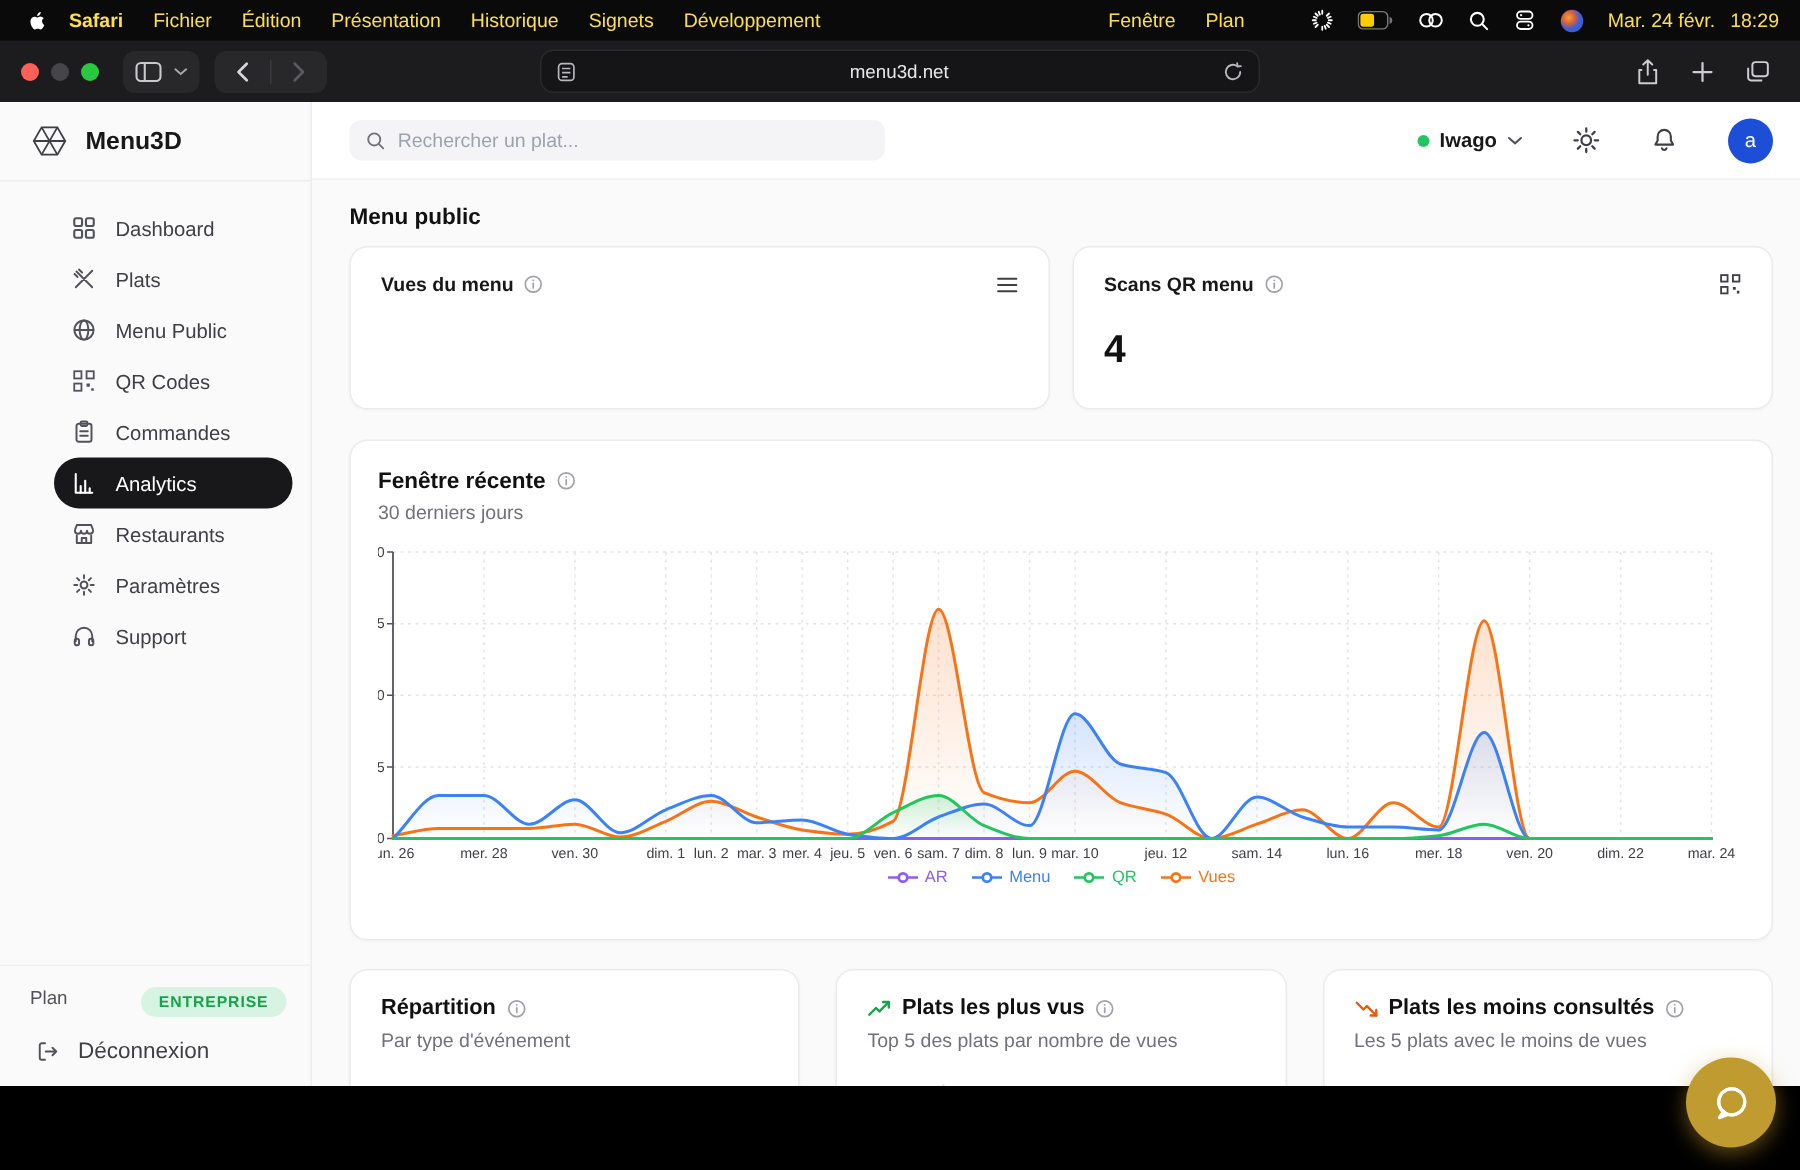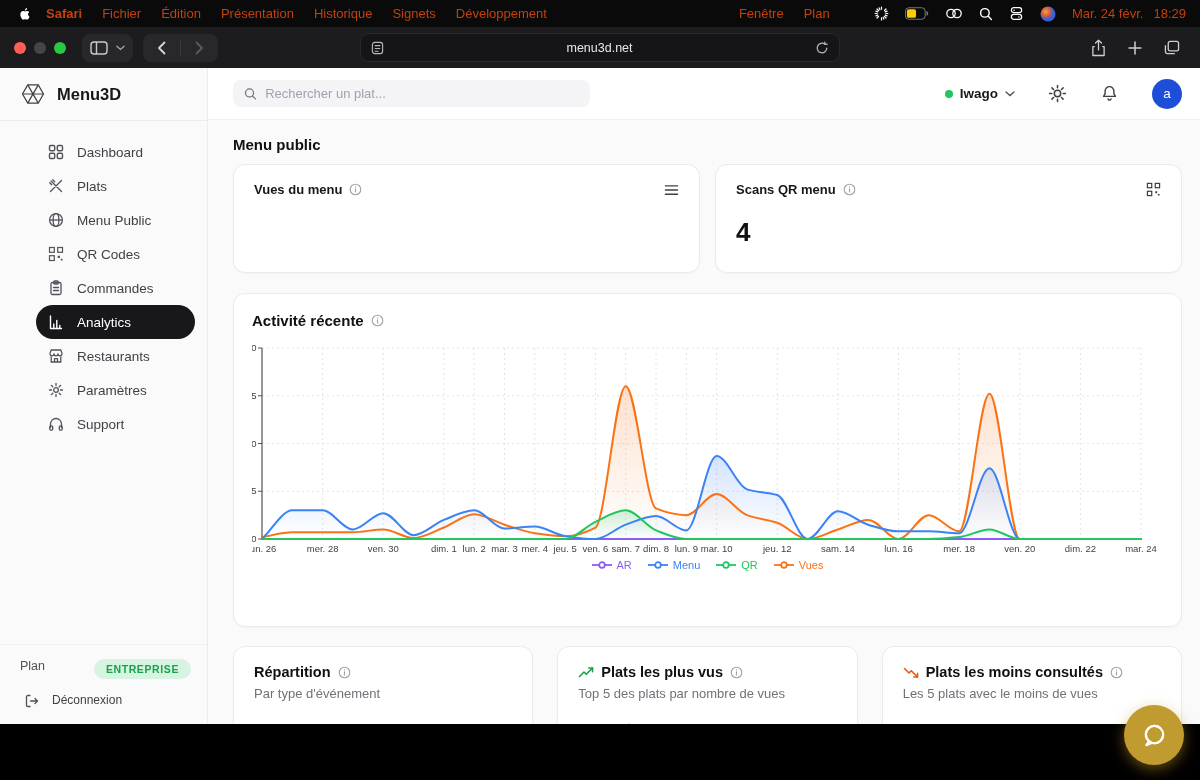--- a/index.html
+++ b/index.html
@@ -1,21 +1,21 @@
 <!DOCTYPE html>
 <html><head>
 <meta charset="utf-8">
 <style>
   * { margin:0; padding:0; box-sizing:border-box; }
   html,body { width:1200px; height:780px; overflow:hidden; }
   body { font-family:"Liberation Sans","DejaVu Sans",sans-serif; background:#000; }
   .screen { position:relative; width:1200px; height:780px; overflow:hidden; }
 
   
-  .menubar { height:27px; background:#0a0a0a; display:flex; align-items:center; color:#c2410c; font-size:13px; padding:0 14px 0 18px; }
+  .menubar { height:27px; background:#0a0a0a; display:flex; align-items:center; color:#fde047; font-size:13px; padding:0 14px 0 18px; }
   .menubar .apple { display:flex; align-items:center; margin-right:4px; }
   .mb-item { padding:0 10px; white-space:nowrap; }
   .mb-item.bold { font-weight:700; }
   .mb-gap { margin-left:172px; }
   .mb-right { margin-left:auto; display:flex; align-items:center; gap:16px; }
   .mb-right svg { display:block; }
   .mb-clock { display:flex; gap:10px; font-size:13px; }
 
   
   .toolbar { height:41px; background:#1c1c1e; display:flex; align-items:center; padding:0 14px; position:relative; }
@@ -33,21 +33,21 @@
   .logo-text { font-size:16.5px; font-weight:700; color:#18181b; }
   .nav { padding:14px 12px 0;margin-left:24px; }
   .nav-item { height:34px; display:flex; align-items:center; gap:12px; padding:0 12px; border-radius:999px; color:#3f3f46; font-size:13.5px; cursor:default; }
   .nav-item .nav-ico { width:17px; height:17px; display:flex; align-items:center; color:#52525b; }
   .nav-item.active { background:#18181b; color:#fff; }
   .nav-item.active .nav-ico { color:#fff; }
   .side-bottom { position:absolute; bottom:0; left:0; right:0; padding:14px 16px 15px; border-top:1px solid #f0f0f2; }
   .plan-row { display:flex; align-items:flex-start; justify-content:space-between; margin-bottom:14px; }
   .plan-label { font-size:12.5px; color:#52525b; padding-left:4px; }
   .badge { background:#d7f4e3; color:#16a34a; font-size:10.5px; font-weight:700; letter-spacing:.6px; padding:4px 12px; border-radius:999px; }
-  .logout { display:flex; align-items:flex-start; gap:12px; color:#3f3f46; font-size:12px; padding-left:8px; }
+  .logout { display:flex; align-items:flex-end; gap:12px; color:#3f3f46; font-size:15px; padding-left:8px; }
 
   .content { flex:1; display:flex; flex-direction:column; background:#fafafa; }
   .topbar { height:52px; background:#fff; border-bottom:1px solid #f2f2f4; display:flex; align-items:center; padding:0 20px 0 25px; }
   .search { width:357px; height:27px; background:#f4f4f6; border-radius:8px; display:flex; align-items:center; gap:8px; padding:0 11px; }
   .search input { border:none; outline:none; background:transparent; font-size:13px; color:#18181b; width:100%; font-family:inherit; }
   .search input::placeholder { color:#9ca3af; }
   .top-right { margin-left:auto; display:flex; align-items:center; gap:33px; }
   .account { display:flex; align-items:center; gap:7px; }
   .dot { width:8px; height:8px; border-radius:50%; background:#22c55e; }
   .account-name { font-size:13.5px; font-weight:600; color:#18181b; }
@@ -403,27 +403,28 @@
                     <path d="M9.9 9.9h2v2h-2zM12.7 12.7h1.8v1.8h-1.8z" fill="#3f3f46" stroke="none"></path>
                   </svg>
               </span>
             </div>
             <div class="stat-value">4</div>
           </div>
         </div>
 
         <div class="card activity-card">
           <div class="card-head" style="gap:7px">
-            <span class="act-title">Activité récente</span>
+            <span class="act-title">Fenêtre récente</span>
             <svg viewBox="0 0 14 14" width="13" height="13" fill="none" stroke="#a1a1aa" stroke-width="1.2">
                 <circle cx="7" cy="7" r="5.7"></circle>
                 <path d="M7 6.3v3.4" stroke-linecap="round"></path>
                 <circle cx="7" cy="4.2" r="0.7" fill="#a1a1aa" stroke="none"></circle>
               </svg>
           </div>
+          <div class="act-sub">30 derniers jours</div>
           <svg id="activity-chart" width="911" height="216" viewBox="0 0 911 216">
               <defs>
                 <linearGradient id="grad0" x1="0" y1="0" x2="0" y2="1">
                   <stop offset="0%" stop-color="#8b5cf6" stop-opacity="0.22"></stop>
                   <stop offset="100%" stop-color="#8b5cf6" stop-opacity="0"></stop>
                 </linearGradient>
                 <linearGradient id="grad1" x1="0" y1="0" x2="0" y2="1">
                   <stop offset="0%" stop-color="#3b82f6" stop-opacity="0.22"></stop>
                   <stop offset="100%" stop-color="#3b82f6" stop-opacity="0"></stop>
                 </linearGradient>

